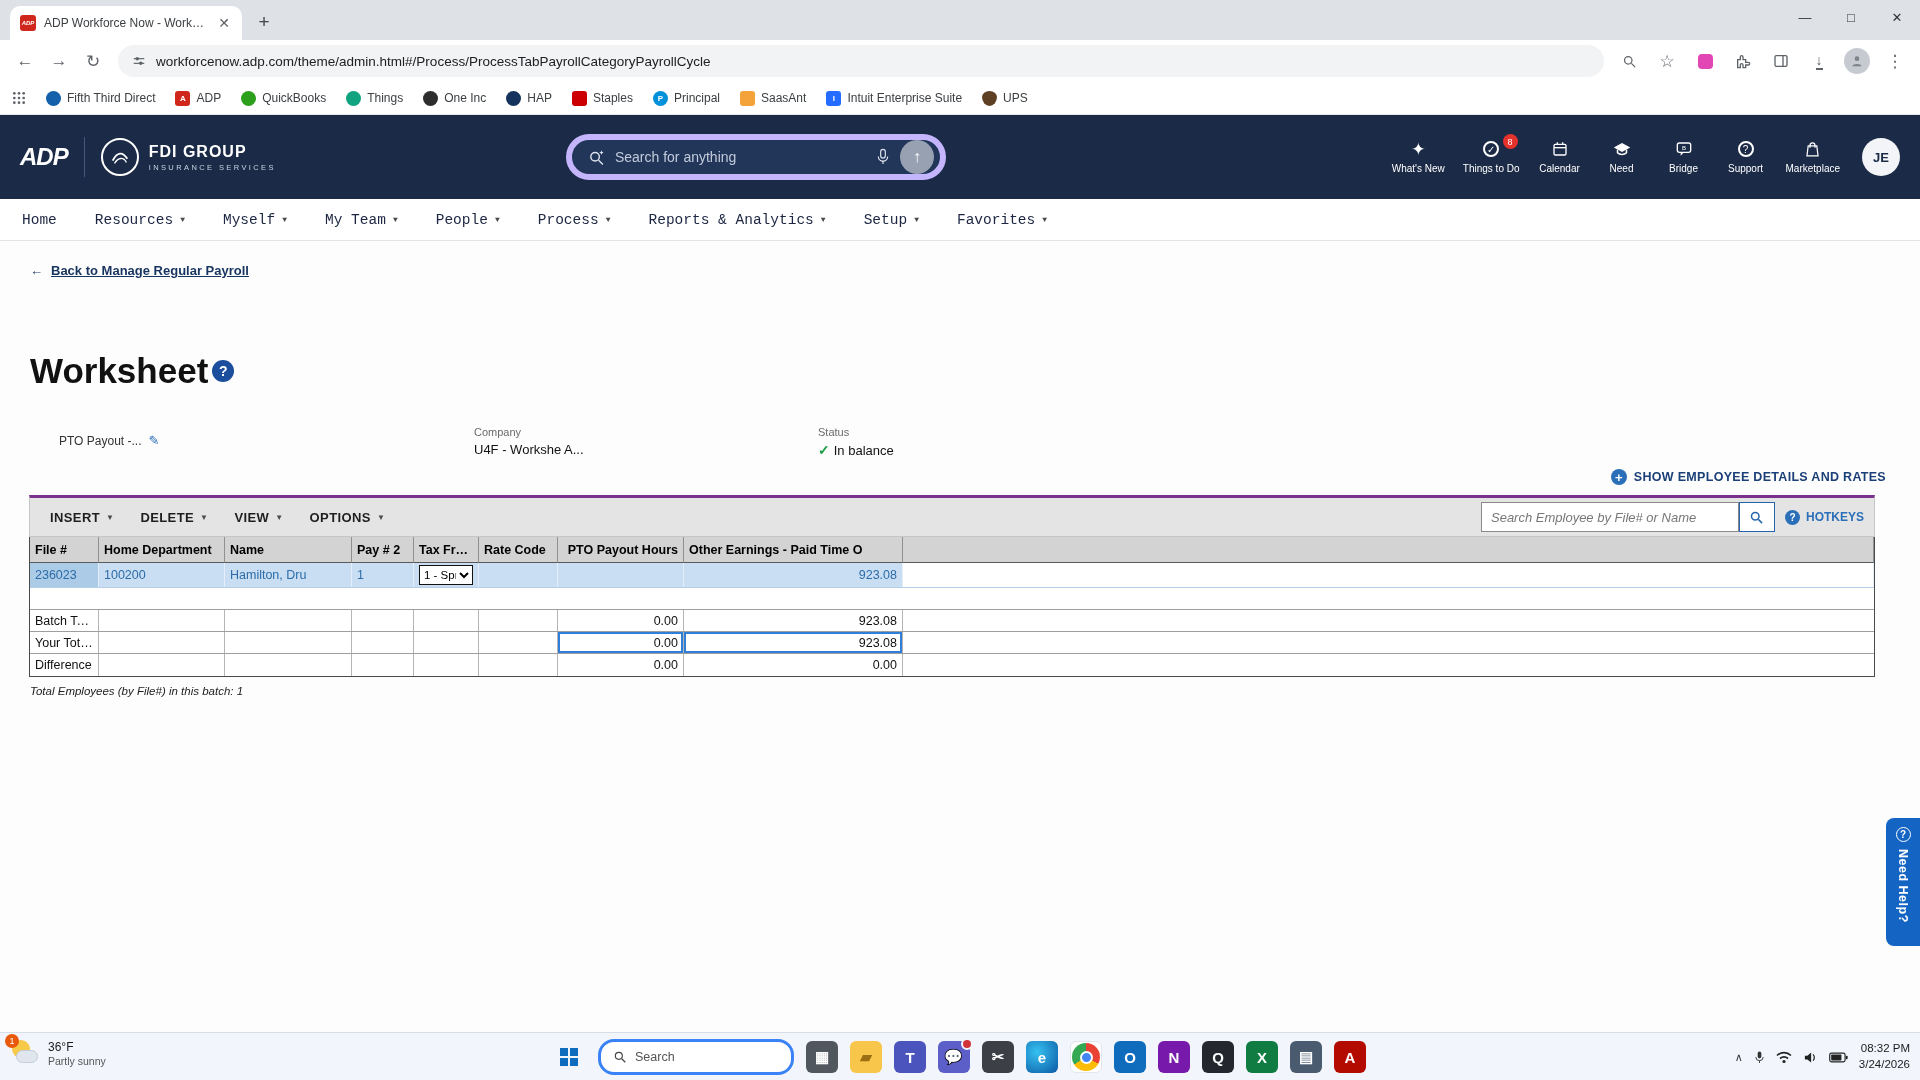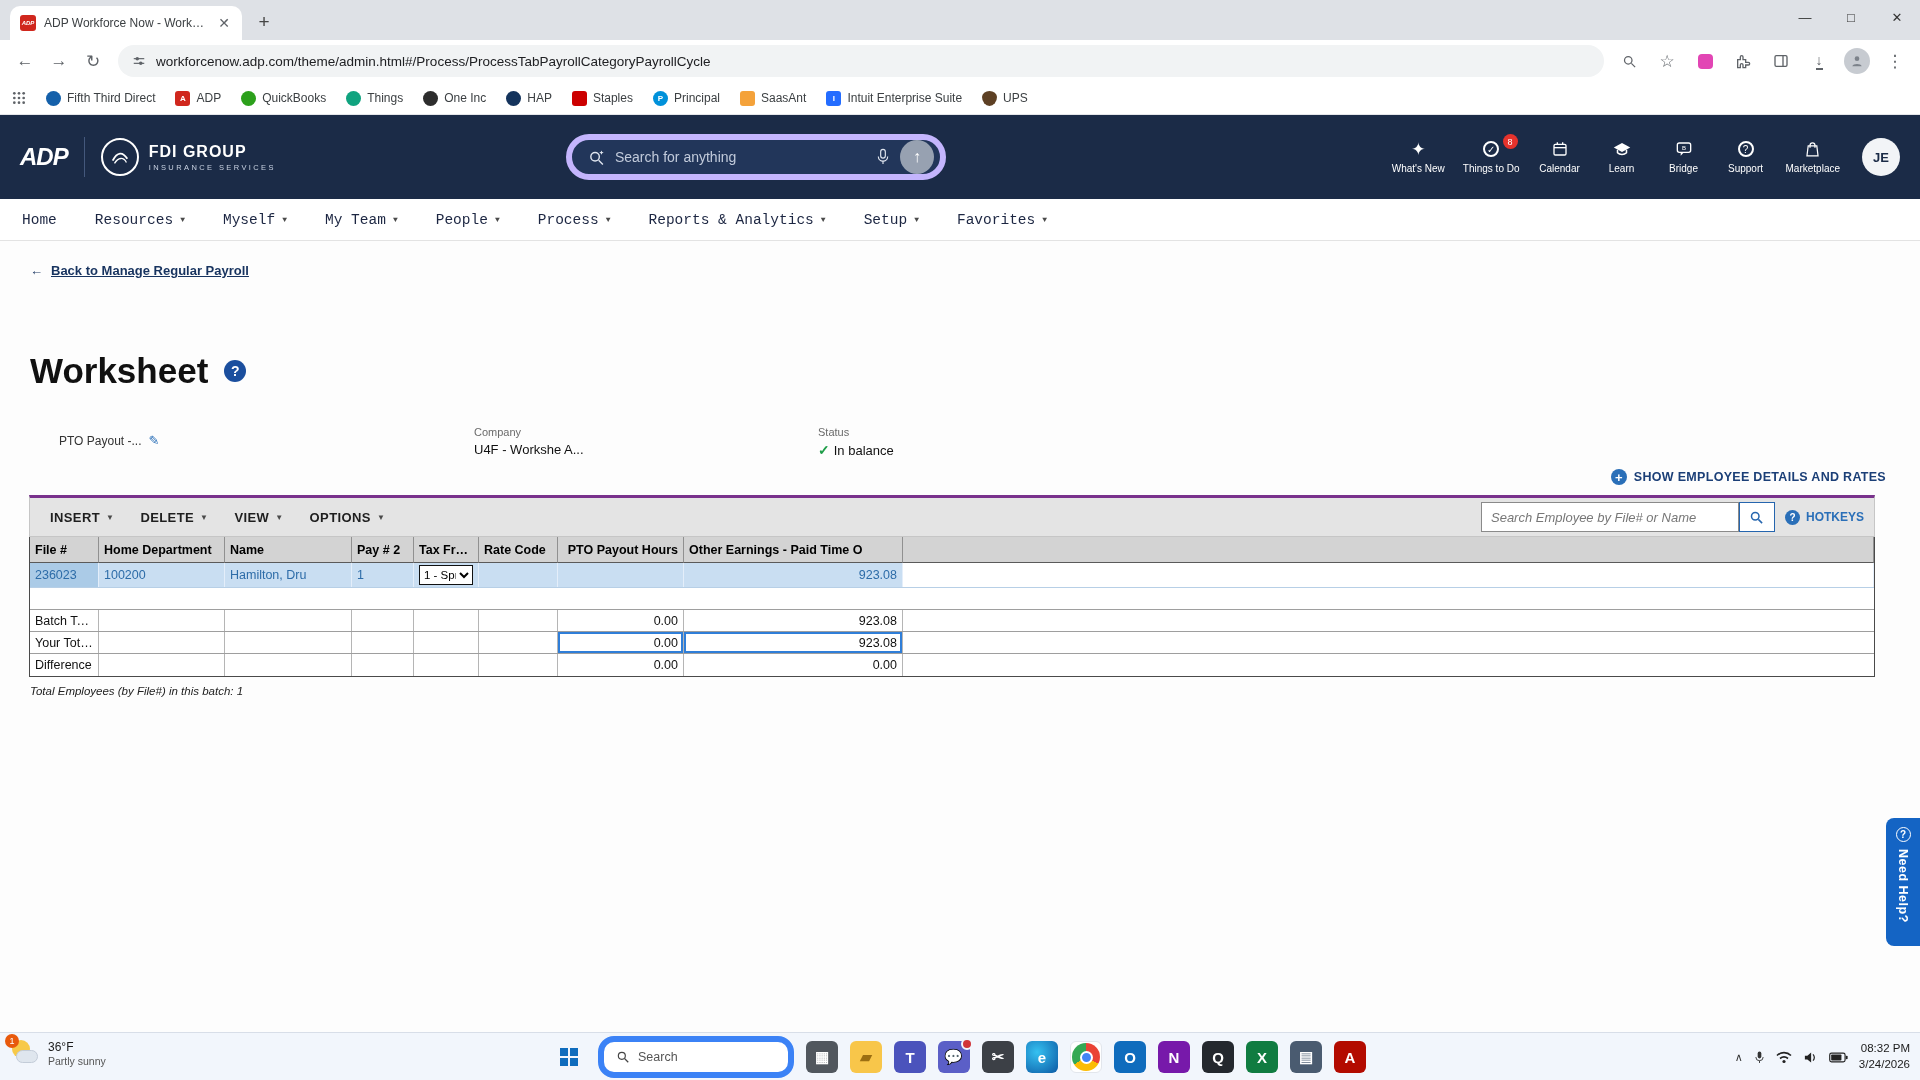--- a/index.html
+++ b/index.html
@@ -52,21 +52,21 @@
 
   
   .main-nav { height:42px; background:#fff; border-bottom:1px solid #e3e3e3; display:flex; align-items:center; padding:0 22px; gap:38px; font-size:14.5px; color:#1c2642; }
   .nav-item { display:flex; align-items:center; gap:7px;font-family:Liberation Mono, monospace; }
   .caret { font-size:8px; color:#4a4a4a; }
 
   
   .content { position:absolute; top:241px; left:0; right:0; bottom:48px; background:#fdfdfd; }
   .back-link { position:absolute; top:22px; left:30px; display:flex; align-items:center; gap:8px; font-size:13px; color:#17335f; }
   .back-link .lbl { text-decoration:underline; font-weight:bold; }
-  .page-title { position:absolute; top:110px; left:30px; display:flex; align-items:center; gap:16px; font-size:35px; font-weight:bold; color:#111; }
+  .page-title { position:absolute; top:110px; left:30px; display:flex; align-items:center; gap:4px; font-size:35px; font-weight:bold; color:#111; }
   .help-circle { width:22px; height:22px; border-radius:50%; background:#1b4f9e; color:#fff; font-size:14px; font-weight:bold; display:flex; align-items:center; justify-content:center; }
   .meta-row { position:absolute; top:182px; left:30px; right:30px; height:90px; }
   .ws-name-row { display:flex; align-items:center; gap:9px; font-size:18px; font-weight:bold; color:#111; }
   .ws-sub { margin:10px 0 0 29px; font-size:12px; color:#333; display:flex; align-items:center; gap:7px; }
   .pencil { color:#2a6fb8; font-size:13px; }
   .meta-block { position:absolute; top:3px; }
   .meta-label { font-size:11px; color:#6a6a6a; }
   .meta-value { font-size:13px; color:#111; margin-top:4px; display:flex; align-items:center; gap:4px; }
   .green-check { color:#1e9d48; font-weight:bold; font-size:14px; }
   .show-details { position:absolute; top:228px; right:34px; display:flex; align-items:center; gap:7px; font-size:12.5px; font-weight:bold; color:#1b3f77; letter-spacing:0.3px; }
@@ -123,21 +123,21 @@
   .w-ico { position:relative; width:30px; height:30px; }
   .sun { position:absolute; left:2px; top:2px; width:18px; height:18px; border-radius:50%; background:#f7c948; }
   .cloud { position:absolute; left:6px; top:12px; width:22px; height:13px; border-radius:8px; background:#dfe6ee; border:1px solid #c3ccd8; }
   .w-badge { position:absolute; top:-4px; left:-5px; background:#e8590c; color:#fff; border-radius:50%; width:14px; height:14px; font-size:9px; display:flex; align-items:center; justify-content:center; z-index:2; }
   .temp { font-size:12px; color:#1b1b1b; }
   .cond { font-size:10.5px; color:#555; margin-top:1px; }
   .tb-center { position:absolute; left:552px; top:0; height:48px; display:flex; align-items:center; gap:12px; }
   .start-ico { width:34px; height:34px; display:flex; align-items:center; justify-content:center; }
   .win-grid { display:grid; grid-template-columns:8px 8px; grid-template-rows:8px 8px; gap:1.5px; transform:rotate(0deg); }
   .win-grid div { background:#0f6cbd; }
-  .tb-searchpill { width:196px; height:32px; border-radius:16px; background:#fff; border:6px solid #3b82f6; display:flex; align-items:center; padding:15px 12px; gap:8px; color:#444; }
+  .tb-searchpill { width:196px; height:32px; border-radius:16px; background:#fff; border:3px solid #3b82f6; display:flex; align-items:center; padding:15px 12px; gap:8px; color:#444; }
   .tb-searchpill input { border:none; outline:none; background:transparent; font-size:12.5px; width:130px; font-family:"Liberation Sans",sans-serif; color:#333; }
   .tb-searchpill input::placeholder { color:#555; }
   .app-ico { width:32px; height:32px; border-radius:6px; display:flex; align-items:center; justify-content:center; color:#fff; font-size:15px; font-weight:bold; position:relative; }
   .app-badge { position:absolute; top:-3px; right:-3px; width:12px; height:12px; border-radius:50%; background:#d13438; border:2px solid #f2f6fc; }
   .chrome-ring { width:28px; height:28px; border-radius:50%; background:conic-gradient(#ea4335 0 33%, #fbbc05 33% 66%, #34a853 66% 100%); display:flex; align-items:center; justify-content:center; }
   .chrome-core { width:13px; height:13px; border-radius:50%; background:#4285f4; border:2.5px solid #fff; }
   .tray { position:absolute; right:10px; top:0; height:48px; display:flex; align-items:center; gap:11px; color:#1b1b1b; }
   .tray svg { display:block; }
   .clock { text-align:right; font-size:11.5px; line-height:1.35; color:#1b1b1b; }
   .chev { font-size:11px; color:#333; }
@@ -321,21 +321,21 @@
           </span>
         <span class="qlabel">Calendar</span>
       </div>
       <div class="qlink">
         <span class="qicon">
             <svg width="18" height="16" viewBox="0 0 24 20">
               <path d="M12 2L23 8 12 14 1 8z" fill="#fff"></path>
               <path d="M6 11v4c3 3 9 3 12 0v-4" fill="none" stroke="#fff" stroke-width="2"></path>
             </svg>
           </span>
-        <span class="qlabel">Learn</span>
+        <span class="qlabel">Need</span>
       </div>
       <div class="qlink">
         <span class="qicon">
             <svg width="16" height="16" viewBox="0 0 24 24">
               <rect x="2" y="3" width="20" height="14" rx="3" fill="none" stroke="#fff" stroke-width="2"></rect>
               <path d="M7 17l0 5 5-5z" fill="#fff"></path>
               <text x="9" y="13" font-size="9" fill="#fff" font-family="Liberation Sans">B</text>
             </svg>
           </span>
         <span class="qlabel">Bridge</span>

